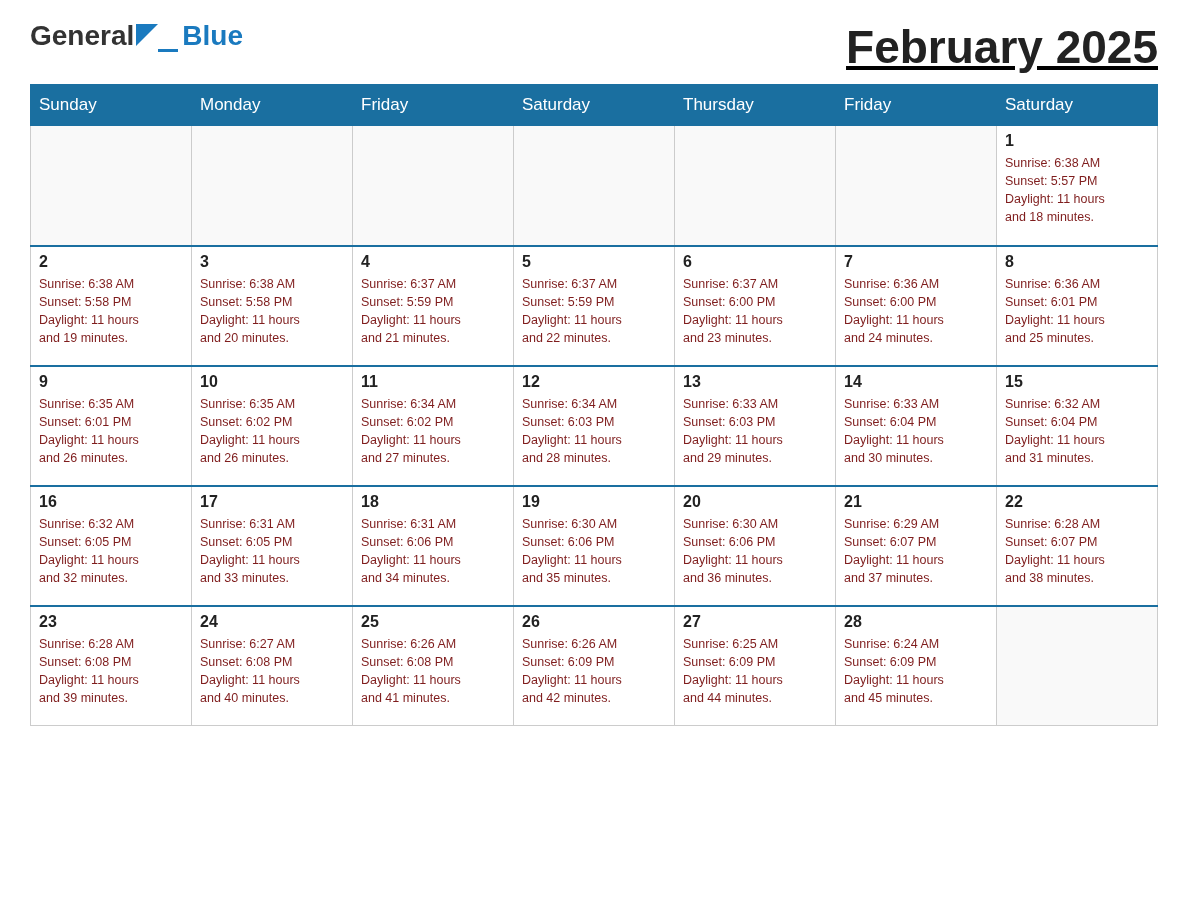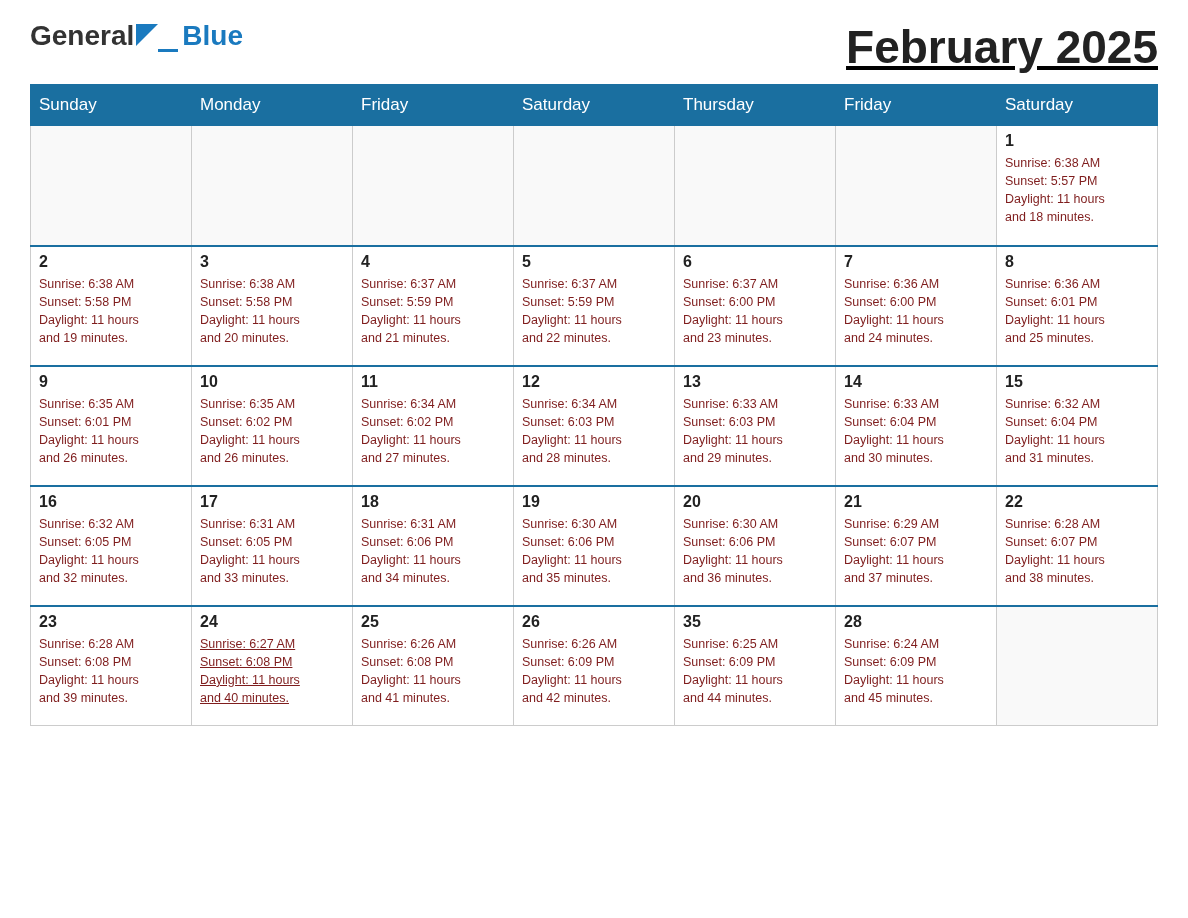--- a/index.html
+++ b/index.html
@@ -304,41 +304,41 @@
       <tr>
         <td>
           <span class="day-number">23</span>
           <div class="day-info" style="white-space: pre-line;">Sunrise: 6:28 AM
 Sunset: 6:08 PM
 Daylight: 11 hours
 and 39 minutes.</div>
         </td>
         <td>
           <span class="day-number">24</span>
-          <div class="day-info" style="white-space: pre-line; text-decoration: underline;">Sunrise: 6:27 AM
+          <div class="day-info" style="white-space: pre-line;">Sunrise: 6:27 AM
 Sunset: 6:08 PM
 Daylight: 11 hours
 and 40 minutes.</div>
         </td>
         <td>
           <span class="day-number">25</span>
           <div class="day-info" style="white-space: pre-line;">Sunrise: 6:26 AM
 Sunset: 6:08 PM
 Daylight: 11 hours
 and 41 minutes.</div>
         </td>
         <td>
           <span class="day-number">26</span>
           <div class="day-info" style="white-space: pre-line;">Sunrise: 6:26 AM
 Sunset: 6:09 PM
 Daylight: 11 hours
 and 42 minutes.</div>
         </td>
         <td>
-          <span class="day-number">35</span>
+          <span class="day-number">27</span>
           <div class="day-info" style="white-space: pre-line;">Sunrise: 6:25 AM
 Sunset: 6:09 PM
 Daylight: 11 hours
 and 44 minutes.</div>
         </td>
         <td>
           <span class="day-number">28</span>
           <div class="day-info" style="white-space: pre-line;">Sunrise: 6:24 AM
 Sunset: 6:09 PM
 Daylight: 11 hours

